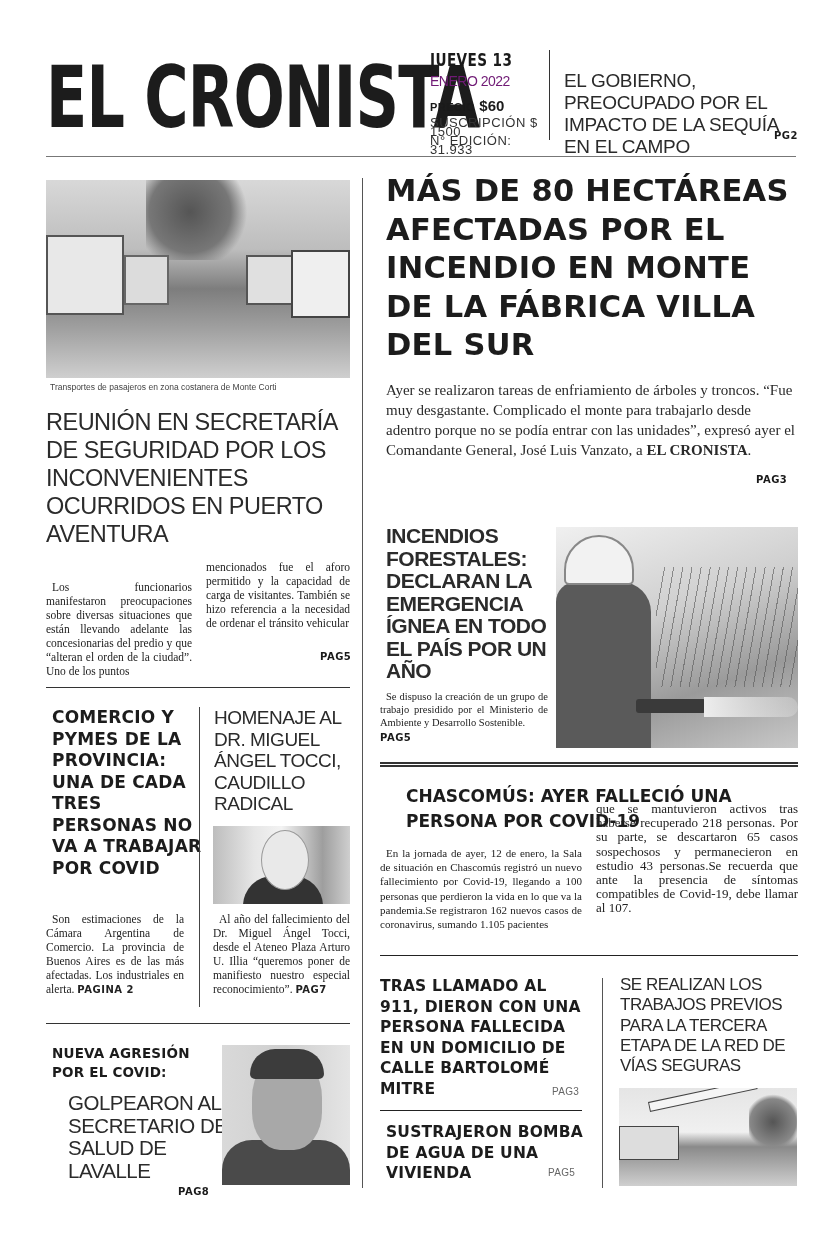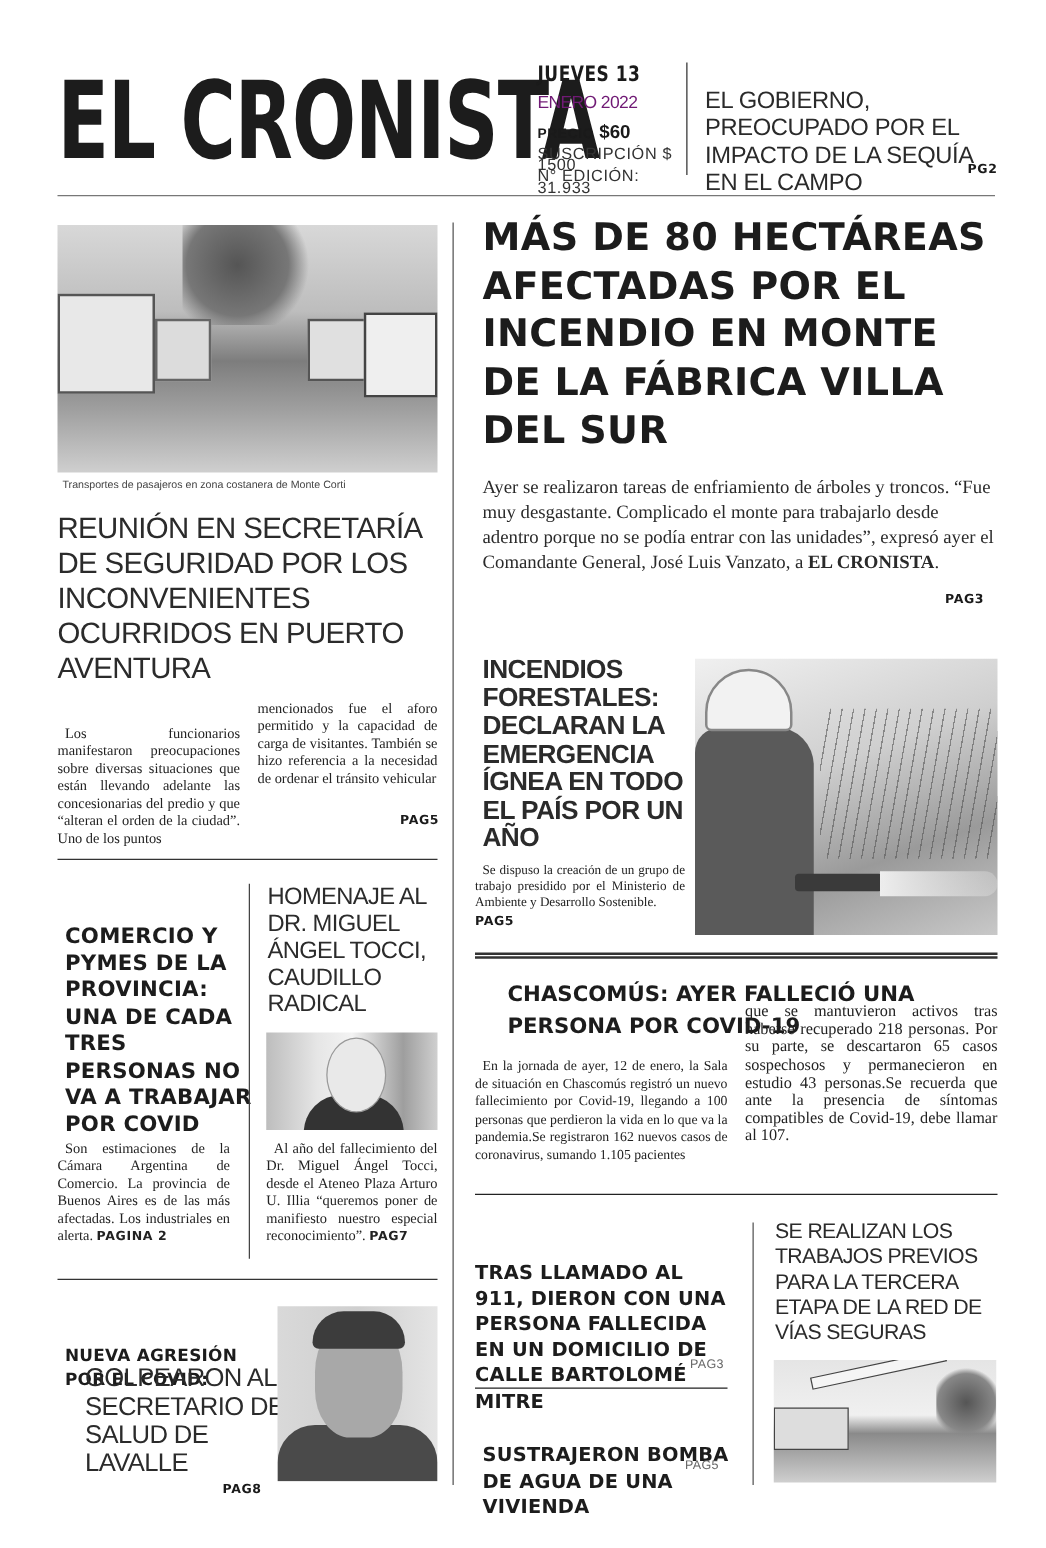--- a/index.html
+++ b/index.html
@@ -62,21 +62,21 @@
 
   .double-rule { left: 380px; top: 762px; width: 418px; height: 5px; border-top: 2px solid #333; border-bottom: 2px solid #333; }
 
   
   .chas-head { left: 386px; top: 784px; width: 420px; font-family: "DejaVu Sans", sans-serif; font-weight: bold; font-size: 17px; line-height: 25px; color: #1c1c1c; margin-left: 20px; }
   .chas-col1 { left: 380px; top: 846px; width: 202px; font-size: 11px; line-height: 14.2px; text-indent: 6px; }
   .chas-col2 { left: 596px; top: 802px; width: 202px; font-size: 13px; line-height: 14.2px; }
   .rule-right2 { left: 380px; top: 955px; width: 418px; height: 1px; background: #222; }
 
   
-  .bold-head { font-family: "DejaVu Sans", sans-serif; font-weight: bold; color: #1c1c1c; letter-spacing: 0.2px; margin-top: 32px; }
+  .bold-head { font-family: "DejaVu Sans", sans-serif; font-weight: bold; color: #1c1c1c; letter-spacing: 0.2px; }
   .comercio-head { left: 52px; top: 707px; width: 150px; font-size: 17px; line-height: 21.5px; }
   .comercio-body { left: 46px; top: 912px; width: 138px; font-size: 11.5px; line-height: 14px; text-indent: 6px; }
   .inner-vrule { left: 199px; top: 707px; width: 1px; height: 300px; background: #444; }
   .tocci-head { left: 214px; top: 707px; width: 140px; font-size: 19px; line-height: 21.5px; }
   .photo-tocci { left: 213px; top: 826px; width: 137px; height: 78px;
     background: linear-gradient(90deg, #bdbdbd 0%, #e6e6e6 30%, #f3f3f3 50%, #9e9e9e 80%, #cfcfcf 100%); }
   .head-oval { left: 48px; top: 4px; width: 48px; height: 60px; background: #e9e9e9; border-radius: 50%; border: 1px solid #999; }
   .coat { left: 30px; top: 50px; width: 80px; height: 30px; background: #333; border-radius: 30px 30px 0 0; }
   .tocci-body { left: 213px; top: 912px; width: 137px; font-size: 11.5px; line-height: 14px; text-indent: 6px; }
   .rule-left2 { left: 46px; top: 1023px; width: 304px; height: 1px; background: #333; }

